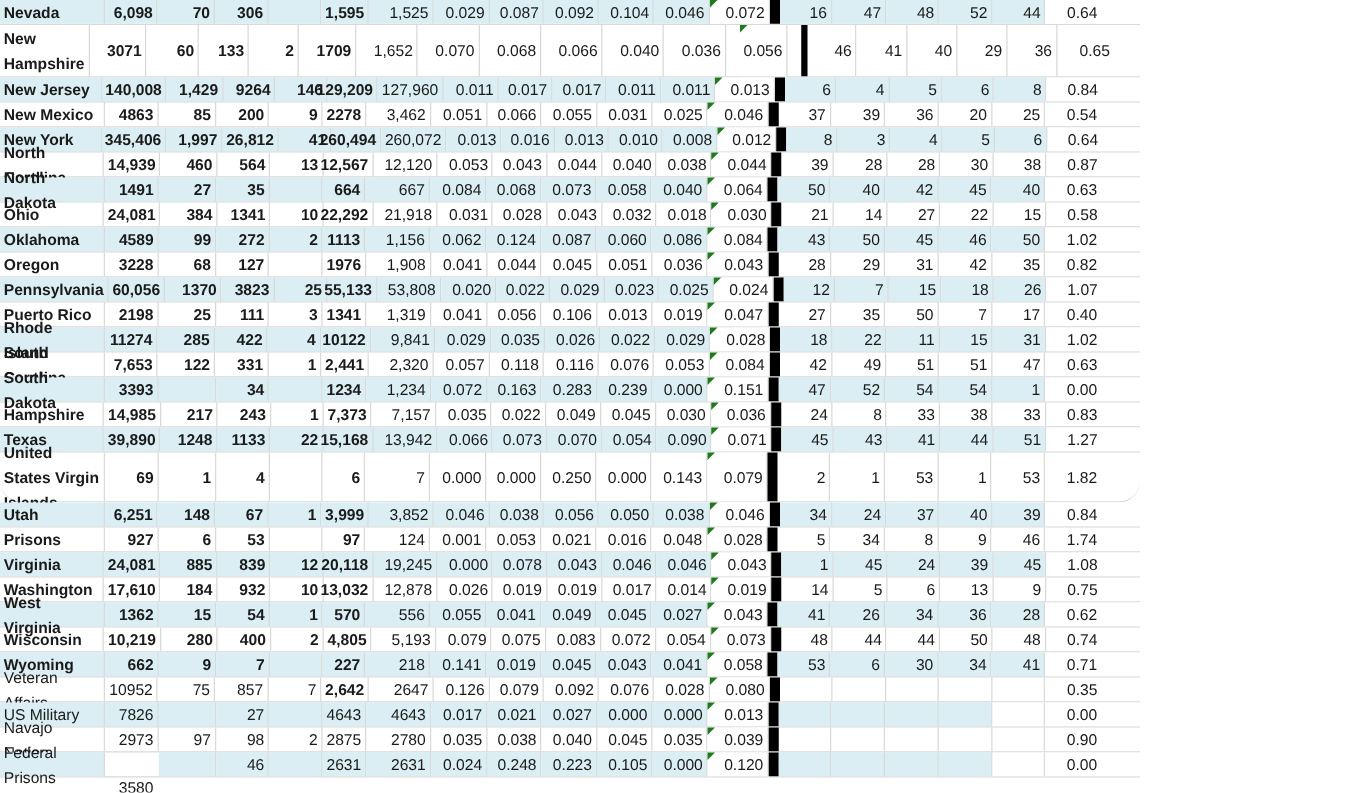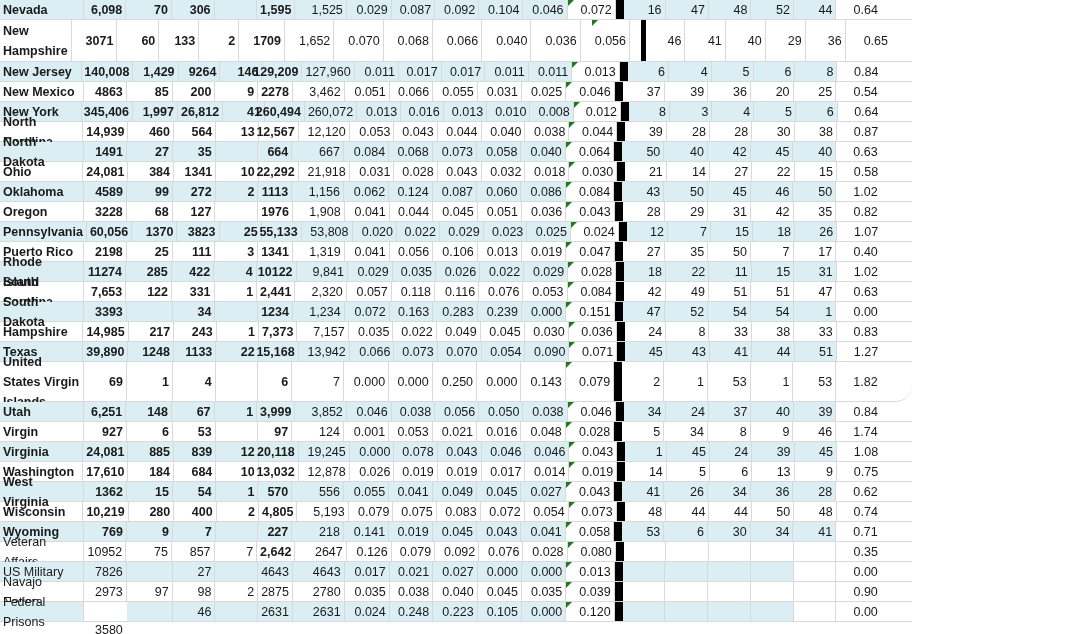--- a/index.html
+++ b/index.html
@@ -501,21 +501,21 @@
       </div>
     <div class="c bar"></div>
     <div class="c n">34</div>
     <div class="c o">24</div>
     <div class="c p">37</div>
     <div class="c q">40</div>
     <div class="c r">39</div>
     <div class="c s">0.84</div>
   </div>
     <div class="row bold">
-    <div class="c a">Virgin</div>
+    <div class="c a">Prisons</div>
     <div class="c b">927</div>
     <div class="c cc">6</div>
     <div class="c d">53</div>
     <div class="c e"></div>
     <div class="c f">97</div>
     <div class="c g">124</div>
     <div class="c h">0.001</div>
     <div class="c i">0.053</div>
     <div class="c j">0.021</div>
     <div class="c k">0.016</div>
@@ -554,21 +554,21 @@
     <div class="c o">45</div>
     <div class="c p">24</div>
     <div class="c q">39</div>
     <div class="c r">45</div>
     <div class="c s">1.08</div>
   </div>
     <div class="row bold">
     <div class="c a">Washington</div>
     <div class="c b">17,610</div>
     <div class="c cc">184</div>
-    <div class="c d">684</div>
+    <div class="c d">932</div>
     <div class="c e">10</div>
     <div class="c f">13,032</div>
     <div class="c g">12,878</div>
     <div class="c h">0.026</div>
     <div class="c i">0.019</div>
     <div class="c j">0.019</div>
     <div class="c k">0.017</div>
     <div class="c l">0.014</div>
     <div class="c m">
         <span class="tri"></span>
@@ -627,21 +627,21 @@
     <div class="c bar"></div>
     <div class="c n">48</div>
     <div class="c o">44</div>
     <div class="c p">44</div>
     <div class="c q">50</div>
     <div class="c r">48</div>
     <div class="c s">0.74</div>
   </div>
     <div class="row band bold">
     <div class="c a">Wyoming</div>
-    <div class="c b">769</div>
+    <div class="c b">662</div>
     <div class="c cc">9</div>
     <div class="c d">7</div>
     <div class="c e"></div>
     <div class="c f">227</div>
     <div class="c g">218</div>
     <div class="c h">0.141</div>
     <div class="c i">0.019</div>
     <div class="c j">0.045</div>
     <div class="c k">0.043</div>
     <div class="c l">0.041</div>

